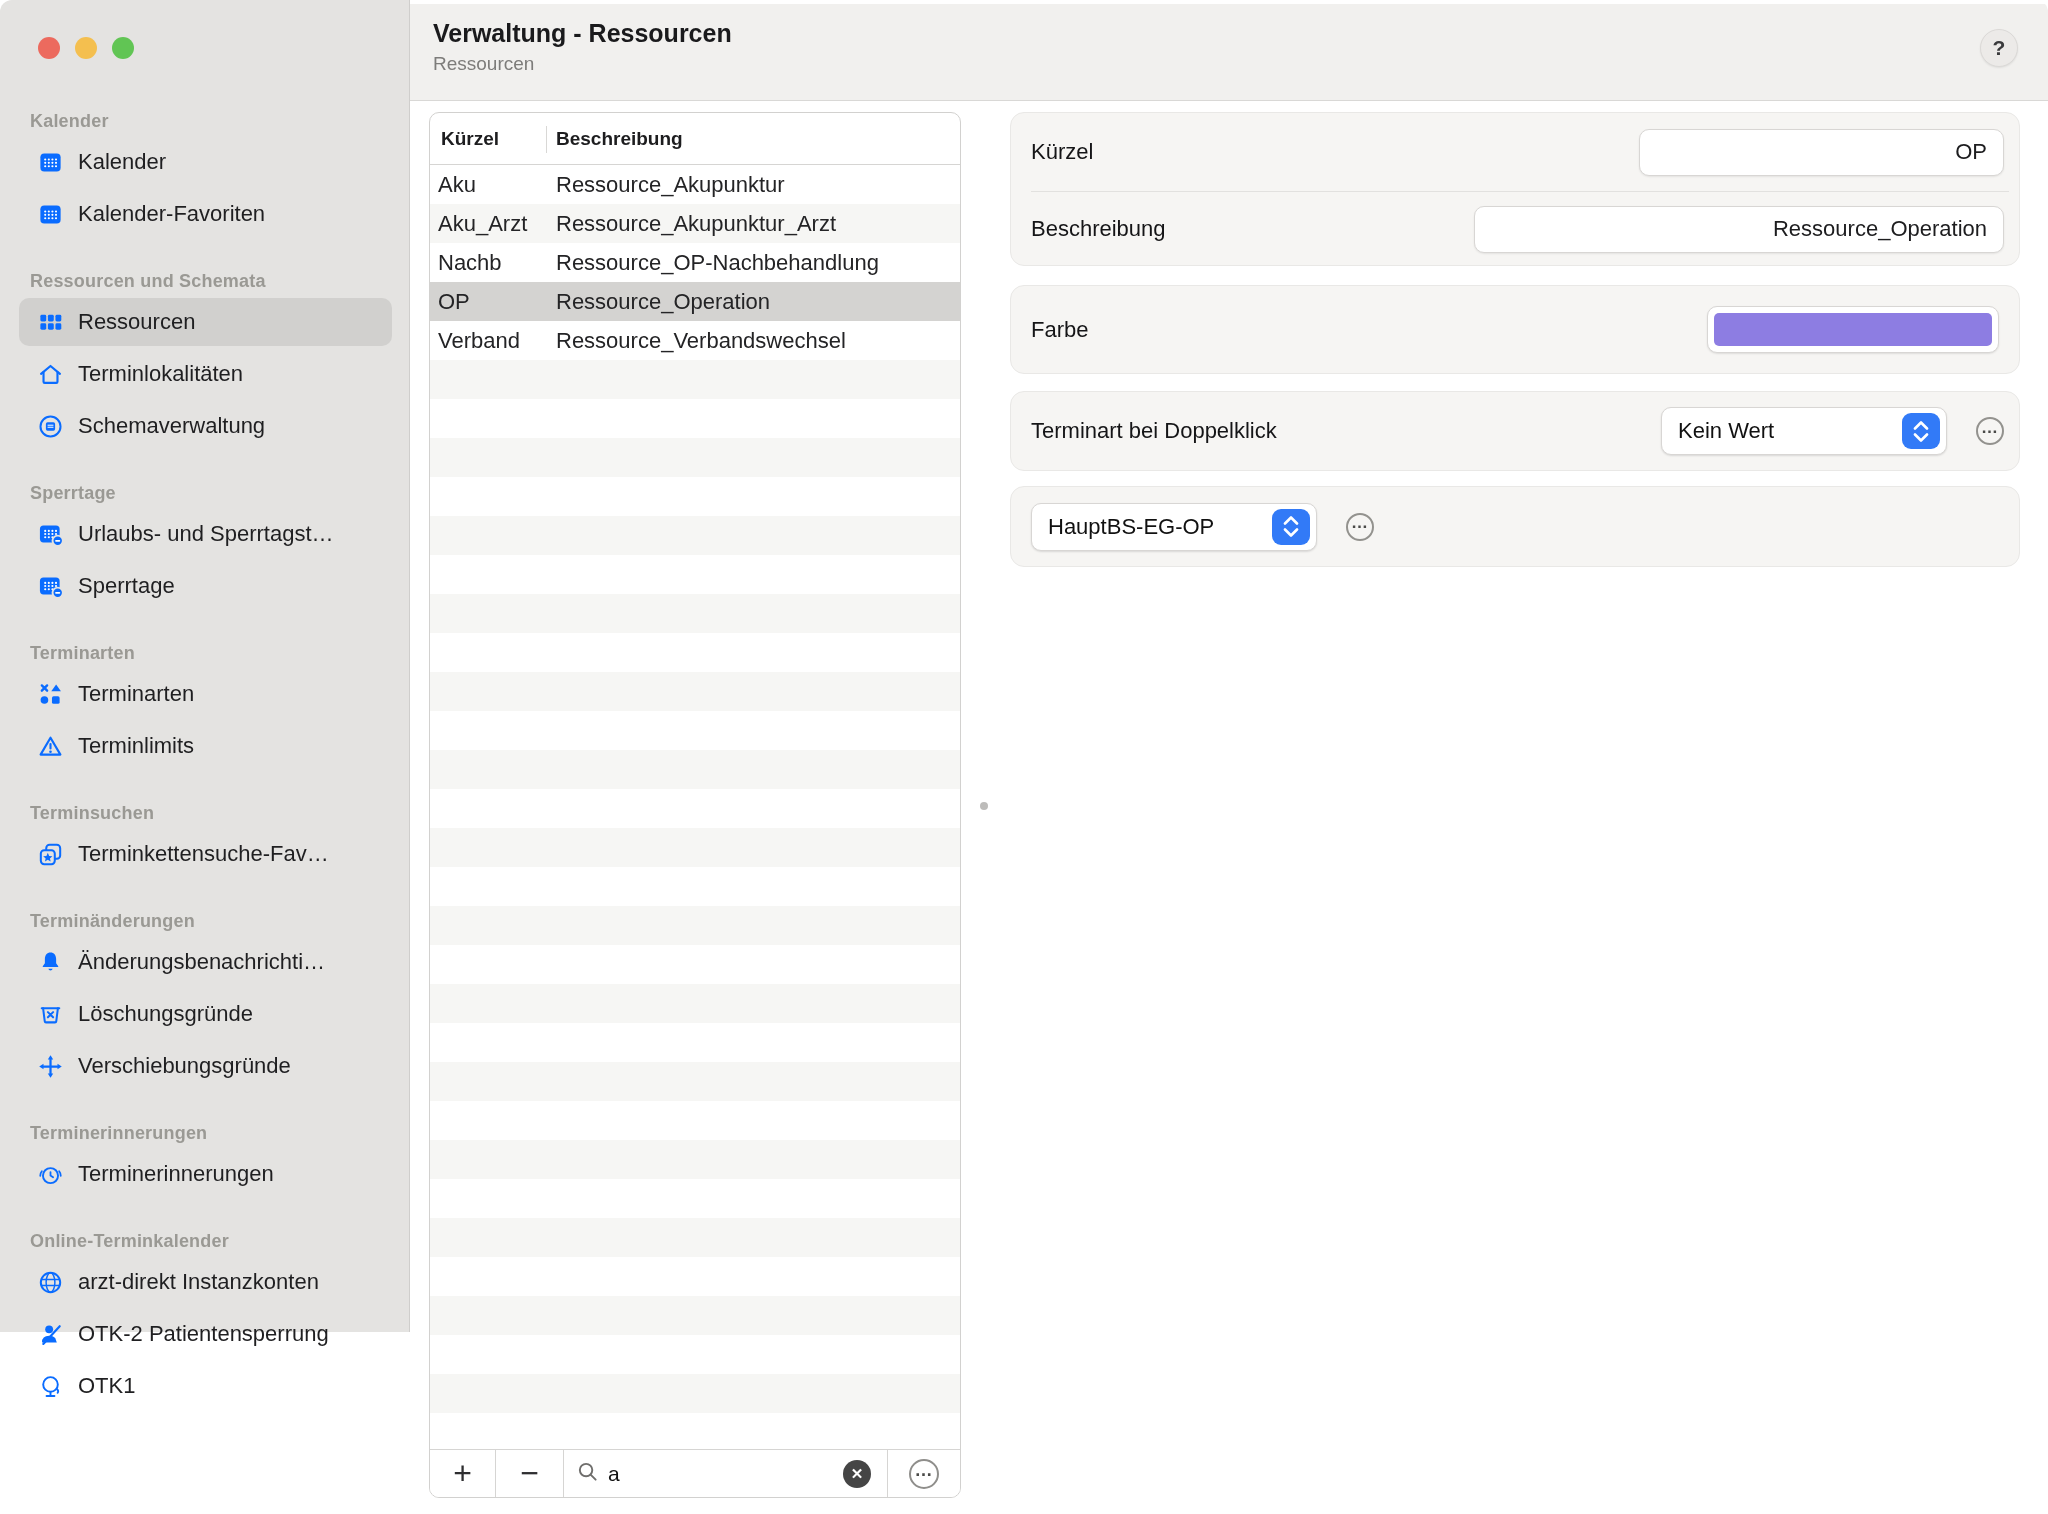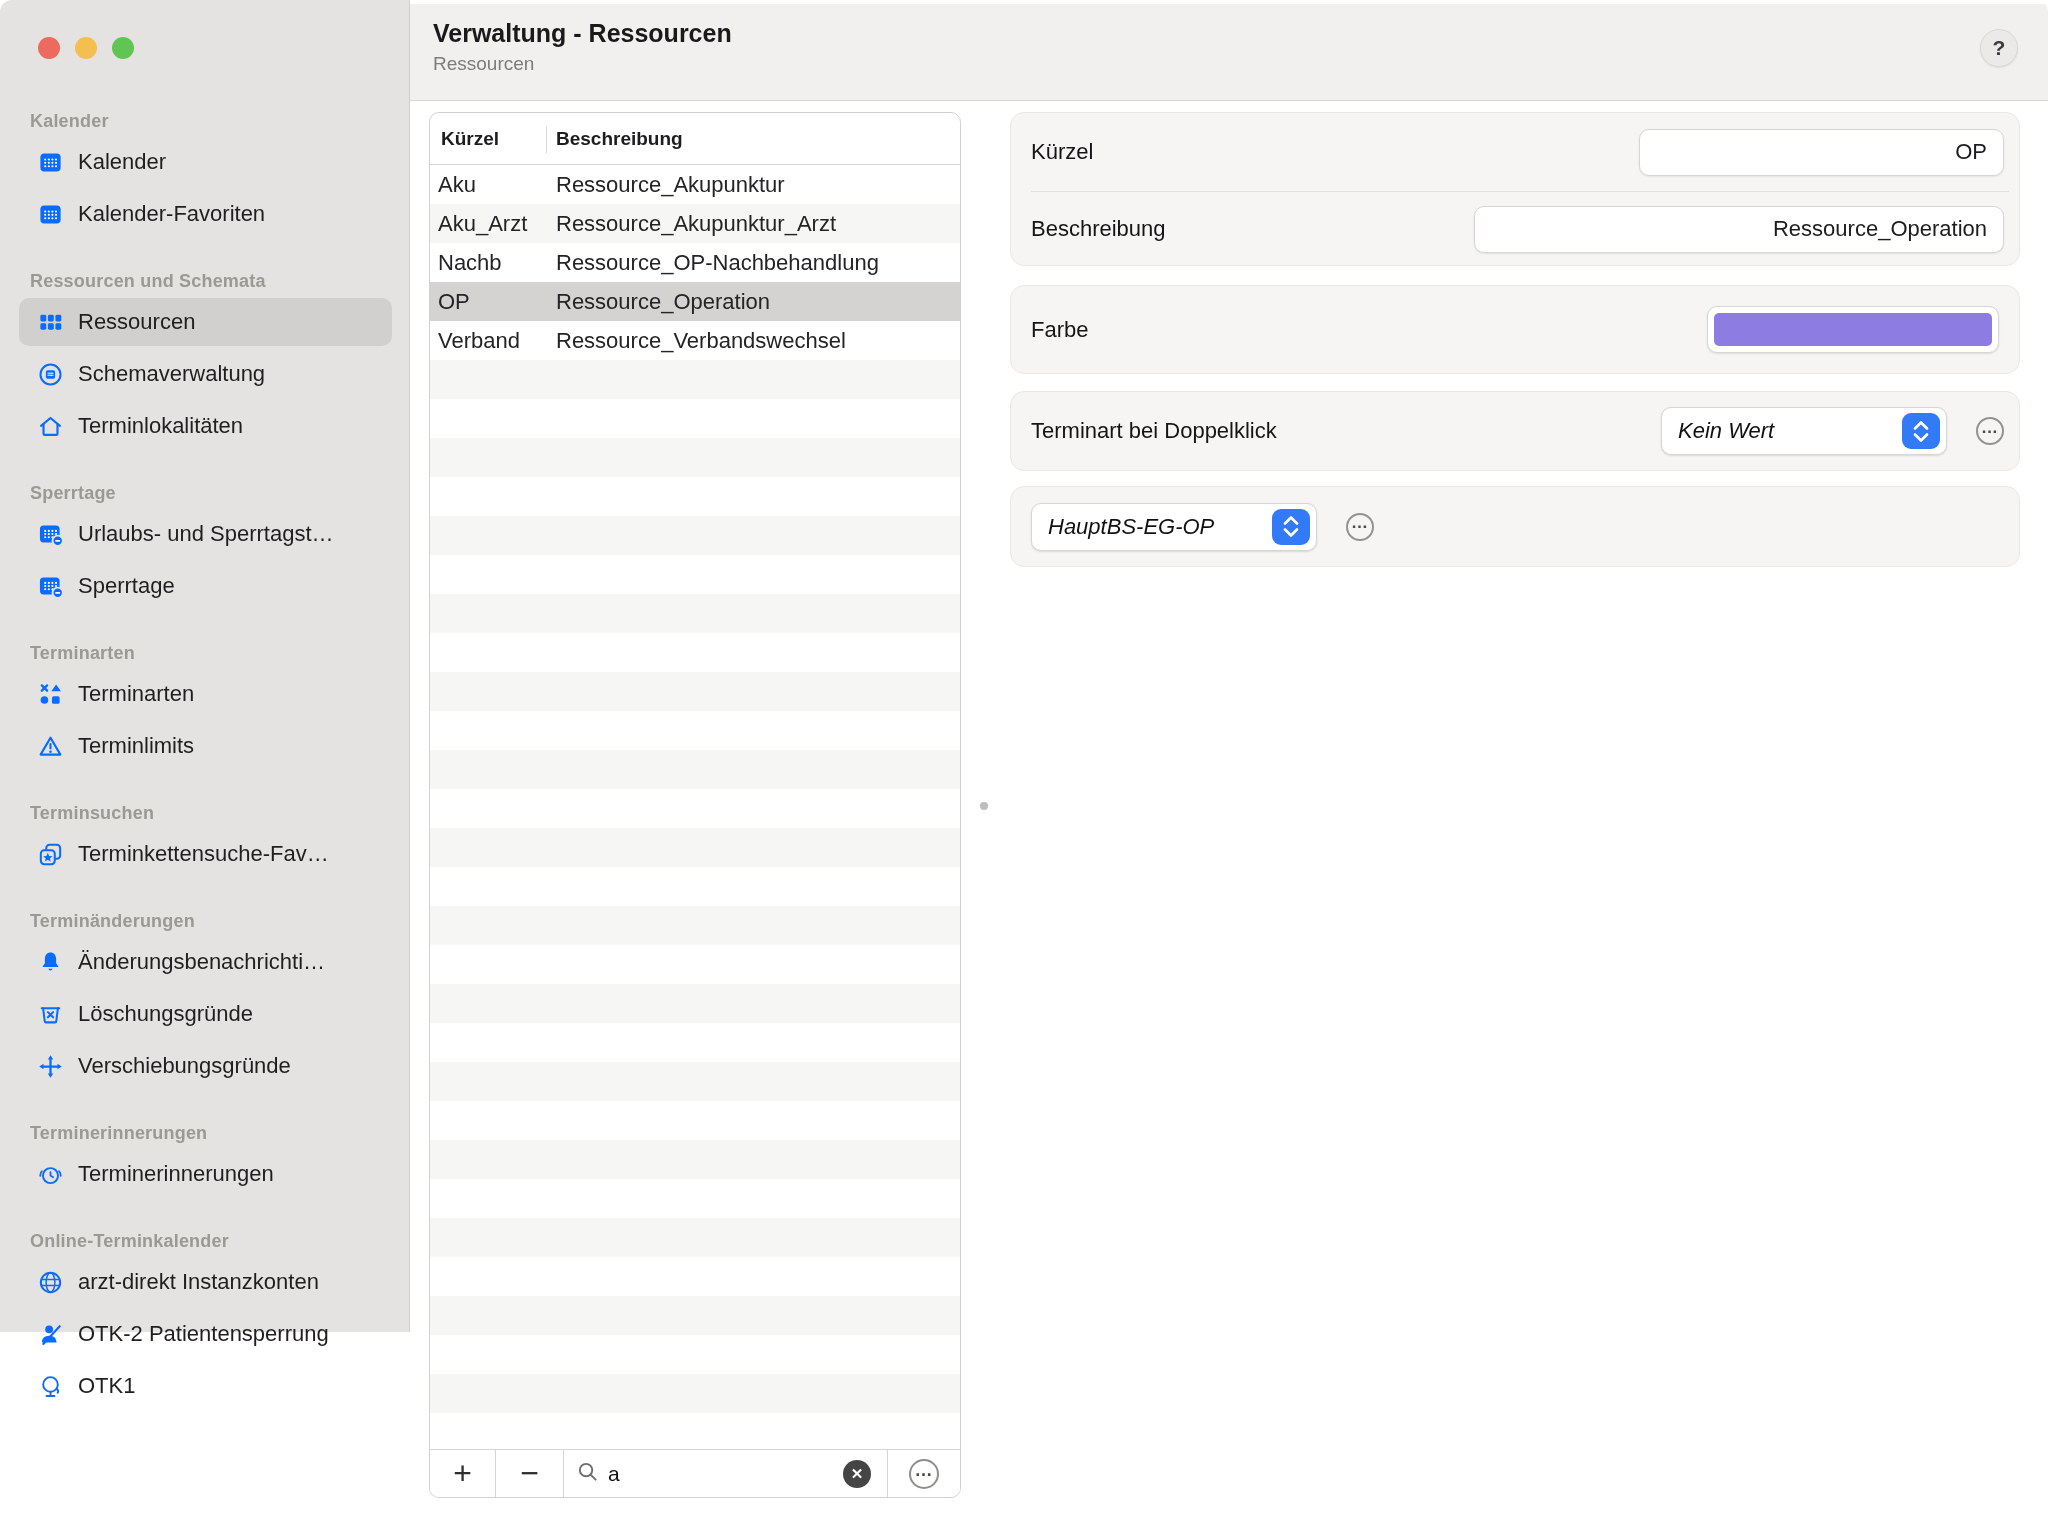--- a/index.html
+++ b/index.html
@@ -50,21 +50,21 @@
 
   
   .card{position:absolute;left:1010px;width:1010px;background:#f6f5f3;border:1px solid #e9e8e6;border-radius:14px;}
   .frow{display:flex;align-items:center;padding:0 15px 0 20px;}
   .flabel{flex:1;font-size:22px;color:#151517;}
   .fdivider{height:1px;background:#e2e1df;margin-left:20px;margin-right:10px;}
   .tinput{background:#fff;border:1px solid #d8d6d4;border-radius:10px;box-shadow:0 1px 2px rgba(0,0,0,.08);height:47px;display:flex;align-items:center;justify-content:flex-end;padding:0 16px;font-size:22px;color:#1d1d1f;}
   .color-well{width:292px;height:47px;background:#fff;border:1px solid #d8d6d4;border-radius:10px;box-shadow:0 1px 2px rgba(0,0,0,.1);padding:6px;margin-right:5px;}
   .color-fill{width:100%;height:100%;border-radius:5px;}
   .popup{width:286px;height:48px;background:#fff;border:1px solid #d8d6d4;border-radius:10px;box-shadow:0 1px 2px rgba(0,0,0,.12);display:flex;align-items:center;padding:0 6px 0 16px;}
-  .popup .ptext{flex:1;font-size:22px;color:#111;white-space:nowrap;font-style:italic;}
+  .popup .ptext{flex:1;font-size:22px;color:#111;white-space:nowrap;}
   .stepper{width:38px;height:36px;border-radius:9px;background:#327af7;display:flex;flex-direction:column;align-items:center;justify-content:center;gap:3px;flex:0 0 38px;}
   .form-more{width:28px;height:28px;border-radius:50%;border:2px solid #93928e;color:#4a4a48;display:flex;align-items:center;justify-content:center;font-size:17px;font-weight:700;letter-spacing:1px;line-height:0;padding-bottom:7px;margin-left:29px;flex:0 0 28px;}
 </style>
 </head>
 <body>
 
 <div class="window">
 
   <div class="sidebar">
     <div class="traffic">
@@ -125,38 +125,38 @@
               <rect x="3" y="12.6" width="5.2" height="5.8" rx="1.3" fill="#0a6cff"></rect>
               <rect x="9.7" y="12.6" width="5.2" height="5.8" rx="1.3" fill="#0a6cff"></rect>
               <rect x="16.4" y="12.6" width="5.2" height="5.8" rx="1.3" fill="#0a6cff"></rect>
             </svg>
           </span>
           <span class="lbl">Ressourcen</span>
         </div>
         <div class="side-item">
           <span class="icon">
             <svg width="27" height="27" viewBox="0 0 24 24">
+              <g fill="none" stroke="#0a6cff" stroke-width="1.9" stroke-linecap="round" stroke-linejoin="round">
+                <path d="M3.6 11.4 L12 4.4 L20.4 11.4"></path>
+                <path d="M5.8 9.9 V18.4 Q5.8 19.4 6.8 19.4 H17.2 Q18.2 19.4 18.2 18.4 V9.9"></path>
+              </g>
+            </svg>
+          </span>
+          <span class="lbl">Terminlokalitäten</span>
+        </div>
+        <div class="side-item">
+          <span class="icon">
+            <svg width="27" height="27" viewBox="0 0 24 24">
               <circle cx="12" cy="12" r="8.9" fill="none" stroke="#0a6cff" stroke-width="1.8"></circle>
               <rect x="7.9" y="8.2" width="8.2" height="7.6" rx="1.5" fill="#0a6cff"></rect>
               <rect x="9.4" y="10.4" width="5.2" height="0.9" fill="#fff"></rect>
               <rect x="9.4" y="12.2" width="5.2" height="0.9" fill="#fff"></rect>
             </svg>
           </span>
           <span class="lbl">Schemaverwaltung</span>
-        </div>
-        <div class="side-item">
-          <span class="icon">
-            <svg width="27" height="27" viewBox="0 0 24 24">
-              <g fill="none" stroke="#0a6cff" stroke-width="1.9" stroke-linecap="round" stroke-linejoin="round">
-                <path d="M3.6 11.4 L12 4.4 L20.4 11.4"></path>
-                <path d="M5.8 9.9 V18.4 Q5.8 19.4 6.8 19.4 H17.2 Q18.2 19.4 18.2 18.4 V9.9"></path>
-              </g>
-            </svg>
-          </span>
-          <span class="lbl">Terminlokalitäten</span>
         </div>
         <div class="side-gap"></div>
         <div class="side-header">Sperrtage</div>
         <div class="side-item">
           <span class="icon">
             <svg width="27" height="27" viewBox="0 0 24 24">
               <rect x="2.6" y="4" width="17.5" height="15" rx="3.2" fill="#0a6cff"></rect>
               <circle cx="7.3" cy="8.8" r="0.95" fill="#fff"></circle>
               <circle cx="10.5" cy="8.8" r="0.95" fill="#fff"></circle>
               <circle cx="13.7" cy="8.8" r="0.95" fill="#fff"></circle>

